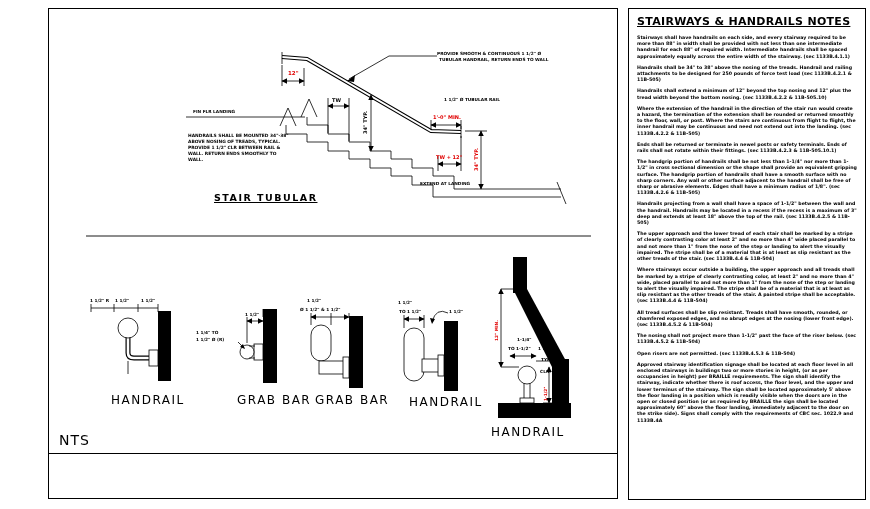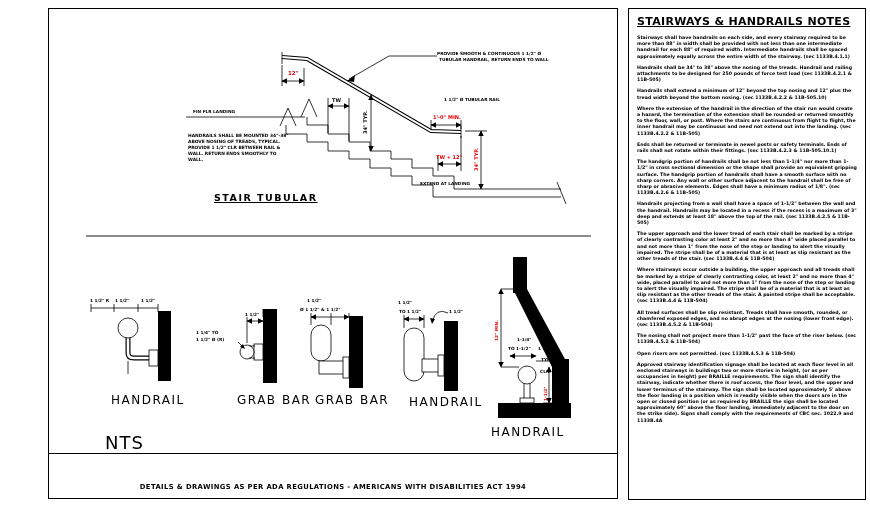--- a/index.html
+++ b/index.html
@@ -11,21 +11,21 @@
   svg{position:absolute;left:0;top:0;}
   .lbl{position:absolute;color:#000;white-space:nowrap;font-weight:700;font-family:"DejaVu Sans",sans-serif;}
   .t43{font-size:4.3px;}
   .t5{font-size:5px;}
   .t55{font-size:5.5px;}
   .red{color:#e10000;}
   .rot{transform:rotate(-90deg);transform-origin:0 0;}
   .note-block div{font-size:4.4px;line-height:6px;font-weight:700;white-space:nowrap;}
   .section-label{font-size:9.5px;letter-spacing:1.5px;text-decoration:underline;font-weight:700;}
   .detail-label{font-size:12px;letter-spacing:1.5px;font-weight:400;}
-  .nts{font-size:18px;letter-spacing:1px;font-weight:400;margin-left:46px;}
+  .nts{font-size:14px;letter-spacing:1px;font-weight:400;}
   .sheet-title{position:absolute;left:0;right:0;text-align:center;font-size:19px;letter-spacing:3px;font-weight:400;}
   .sheet-subtitle{position:absolute;left:0;right:0;text-align:center;font-size:6.8px;letter-spacing:.4px;font-weight:700;}
   .panel h1{font-size:11px;margin:0 0 7px 0;text-decoration:underline;letter-spacing:.3px;font-weight:700;}
   .panel p{font-size:4.7px;line-height:1.32;margin:0 0 5px 0;font-weight:700;text-align:left;}
 </style>
 </head>
 <body>
 
 <div id="canvas">
 
@@ -197,21 +197,20 @@
     <div class="lbl t43" style="left:459px;top:337px;">TO 1-1/2"</div>
     <div class="lbl t43" style="left:489px;top:337px;">1 1/2"</div>
     <div class="lbl t43" style="left:492px;top:348px;">TYP</div>
     <div class="lbl t43" style="left:491px;top:360px;">CLR.</div>
     <div class="lbl t43 red rot" style="left:445px;top:332px;">12" MIN.</div>
     <div class="lbl t43 red rot" style="left:494px;top:392px;">1-1/2"</div>
     <div class="lbl detail-label" style="left:442px;top:416px;">HANDRAIL</div>
 
     <div class="lbl nts" style="left:10px;top:423px;">NTS</div>
     <div style="position:absolute;left:0;right:0;top:444px;border-top:1.2px solid #000;"></div>
-    <div class="sheet-subtitle" style="top:474px;">DETAILS &amp; DRAWINGS AS PER ADA REGULATIONS - AMERICANS WITH DISABILITIES ACT 1994</div>
   </div>
 
   <div class="panel">
     <h1>STAIRWAYS &amp; HANDRAILS NOTES</h1>
     <p>Stairways shall have handrails on each side, and every stairway required to be more than 88" in width shall be provided with not less than one intermediate handrail for each 88" of required width. Intermediate handrails shall be spaced approximately equally across the entire width of the stairway. (sec 1133B.4.1.1)</p>
     <p>Handrails shall be 34" to 38" above the nosing of the treads. Handrail and railing attachments to be designed for 250 pounds of force test load (sec 1133B.4.2.1 &amp; 11B-505)</p>
     <p>Handrails shall extend a minimum of 12" beyond the top nosing and 12" plus the tread width beyond the bottom nosing. (sec 1133B.4.2.2 &amp; 11B-505.10)</p>
     <p>Where the extension of the handrail in the direction of the stair run would create a hazard, the termination of the extension shall be rounded or returned smoothly to the floor, wall, or post. Where the stairs are continuous from flight to flight, the inner handrail may be continuous and need not extend out into the landing. (sec 1133B.4.2.2 &amp; 11B-505)</p>
     <p>Ends shall be returned or terminate in newel posts or safety terminals. Ends of rails shall not rotate within their fittings. (sec 1133B.4.2.3 &amp; 11B-505.10.1)</p>
     <p>The handgrip portion of handrails shall be not less than 1-1/4" nor more than 1-1/2" in cross sectional dimension or the shape shall provide an equivalent gripping surface. The handgrip portion of handrails shall have a smooth surface with no sharp corners. Any wall or other surface adjacent to the handrail shall be free of sharp or abrasive elements. Edges shall have a minimum radius of 1/8". (sec 1133B.4.2.6 &amp; 11B-505)</p>

